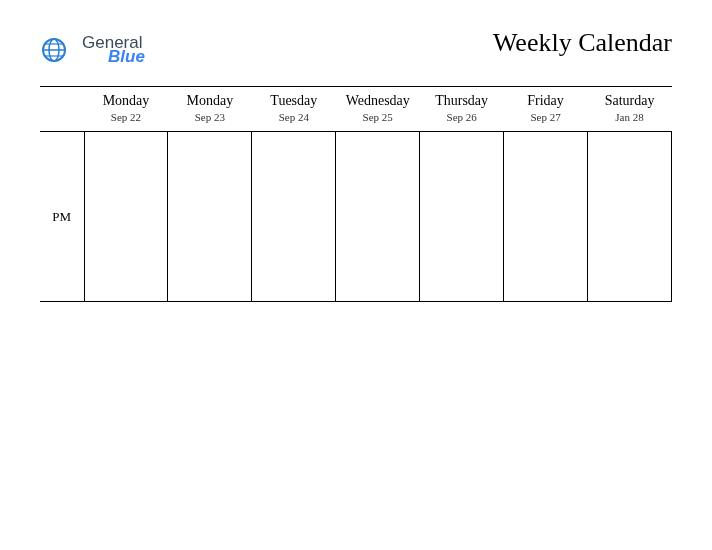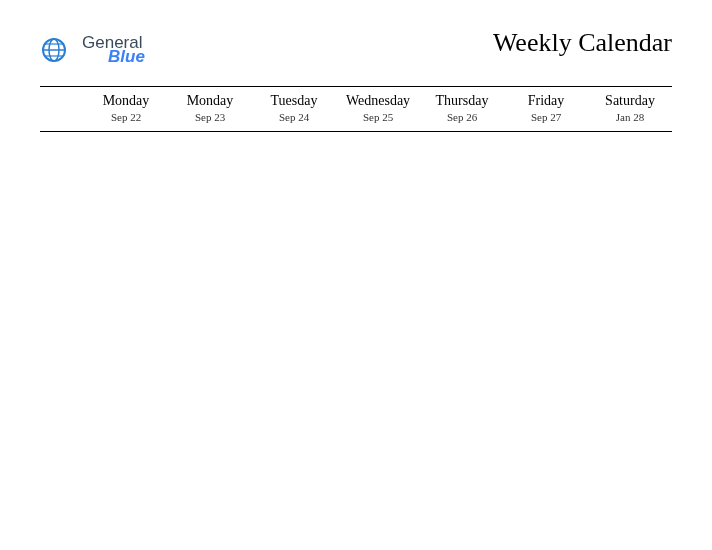--- a/index.html
+++ b/index.html
@@ -146,14 +146,24 @@
         <span class="day-name">Friday</span>
         <span class="day-date">Sep 27</span>
       </th>
       <th>
         <span class="day-name">Saturday</span>
         <span class="day-date">Jan 28</span>
       </th>
     </tr>
   </thead>
   <tbody>
+    <tr>
+      <td class="time-col">PM</td>
+      <td class="day-cell"></td>
+      <td class="day-cell"></td>
+      <td class="day-cell"></td>
+      <td class="day-cell"></td>
+      <td class="day-cell"></td>
+      <td class="day-cell"></td>
+      <td class="day-cell"></td>
+    </tr>
   </tbody>
 </table>
 
 </body></html>

